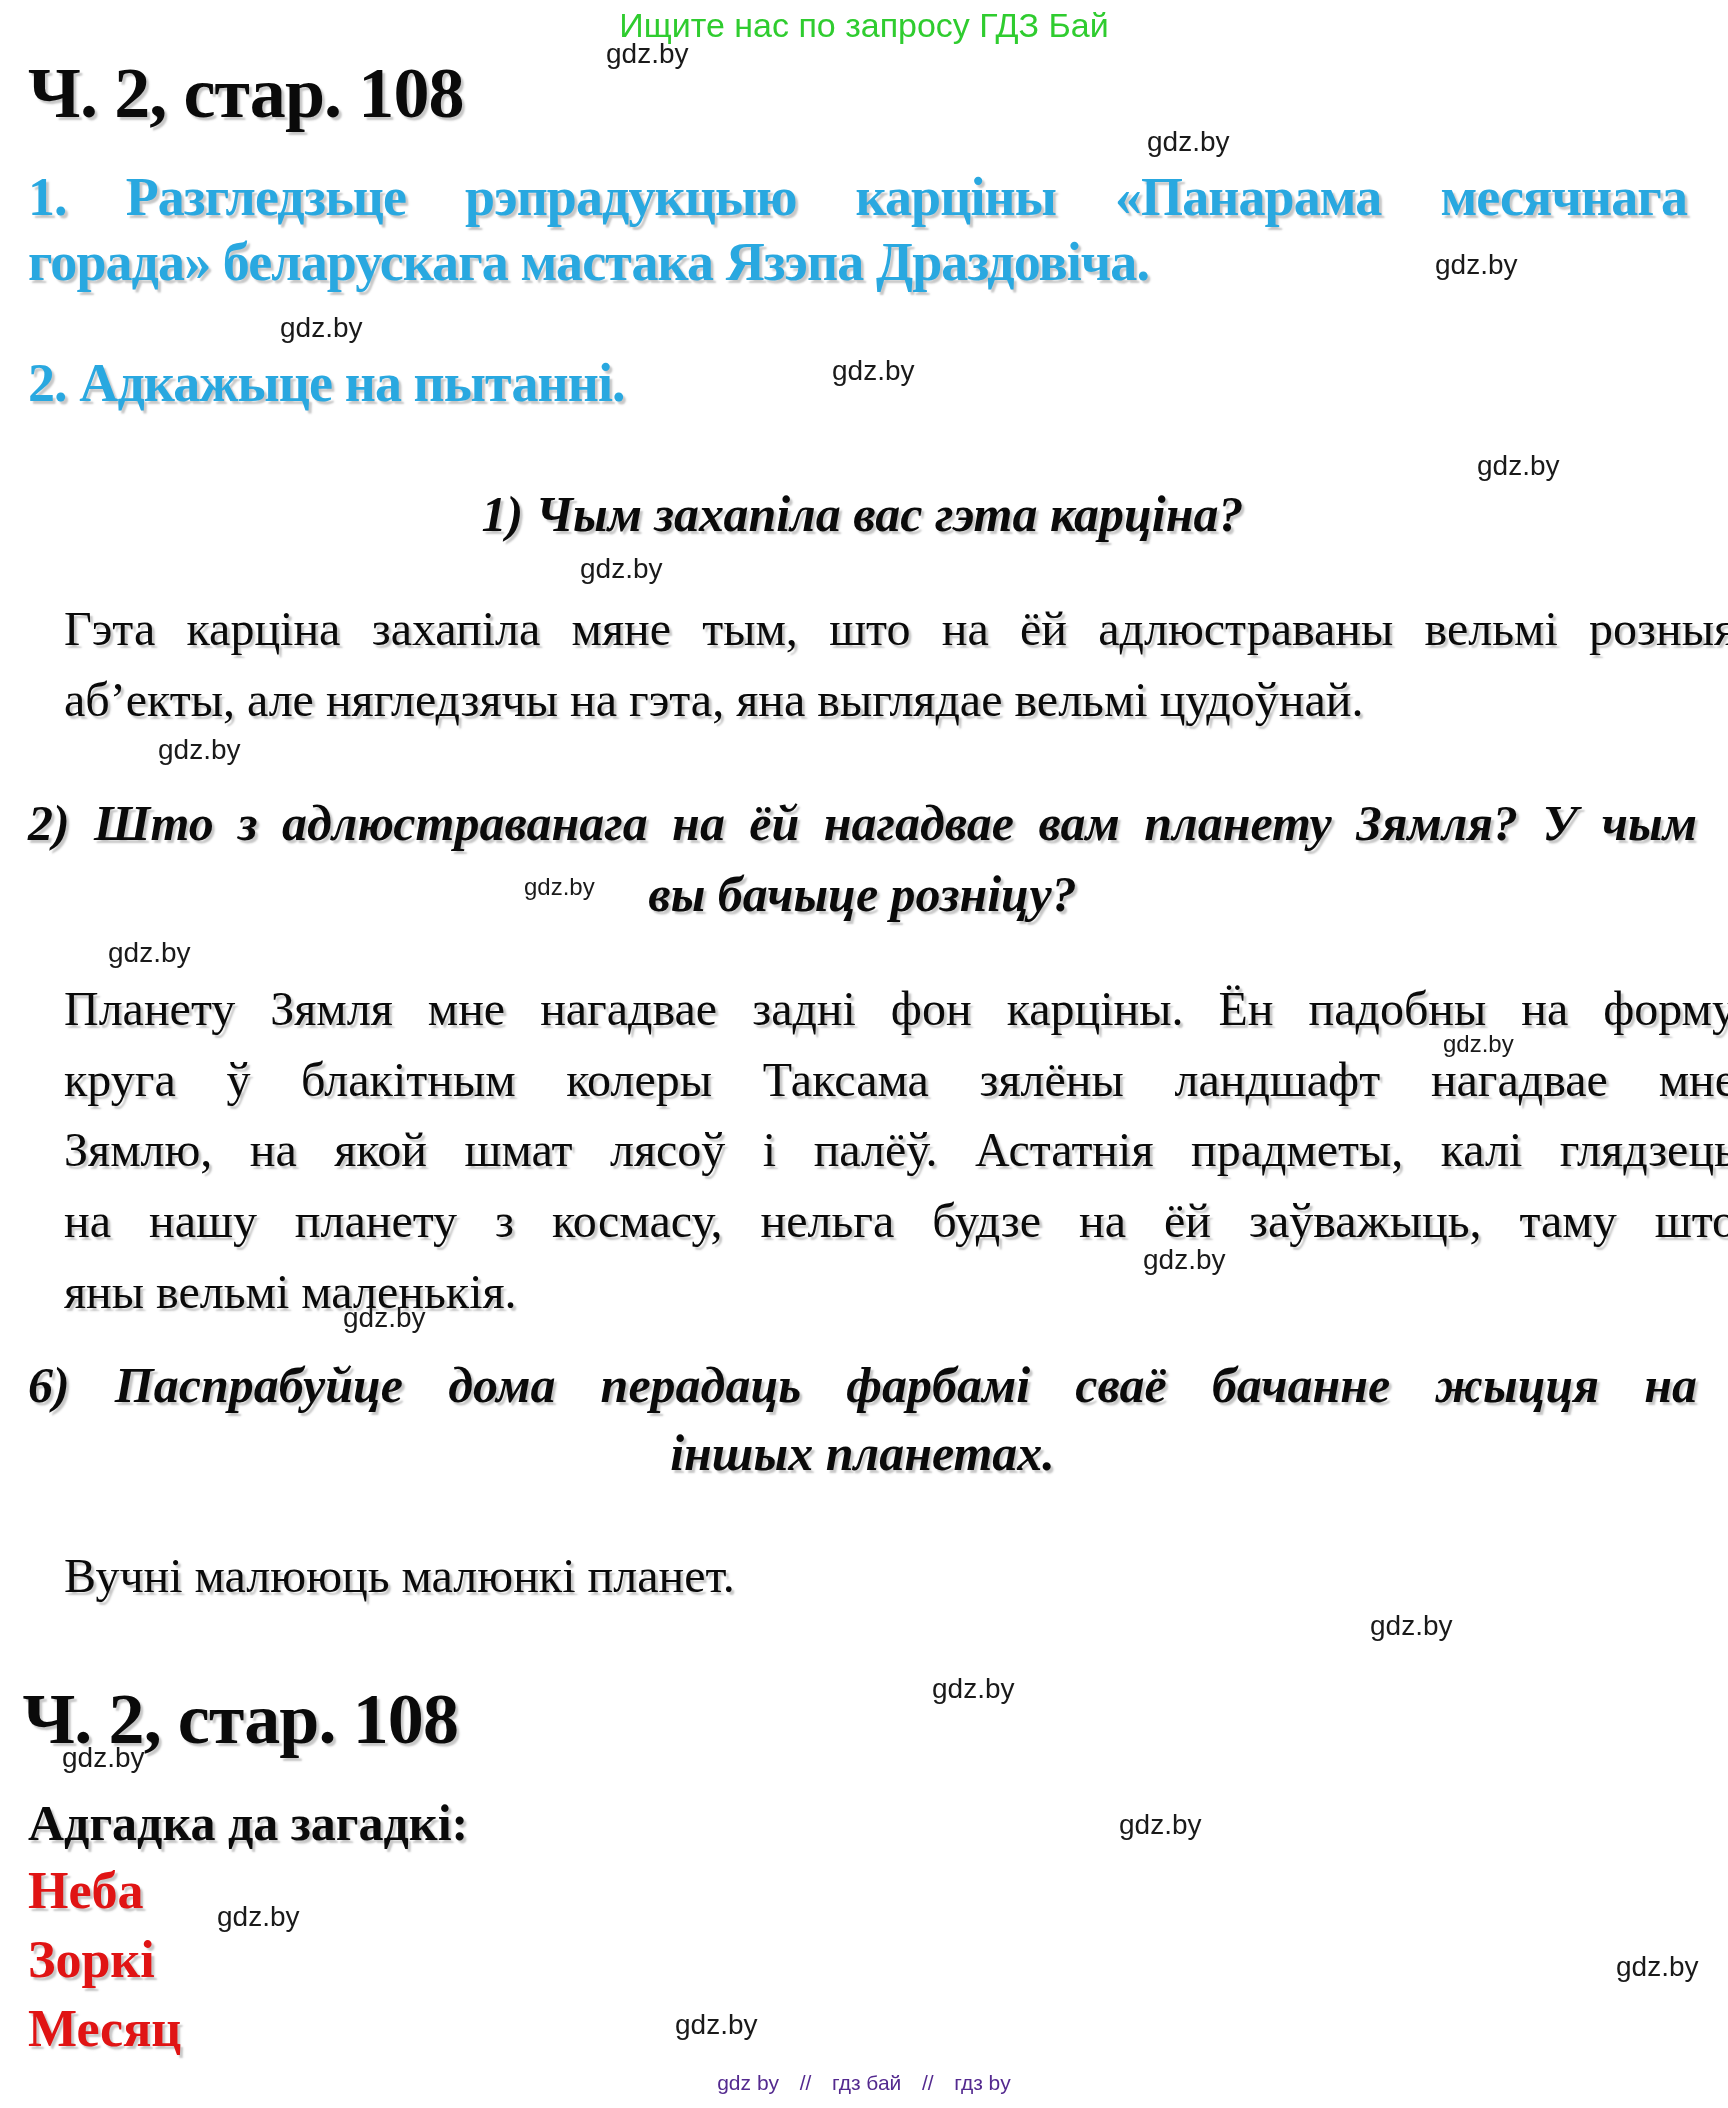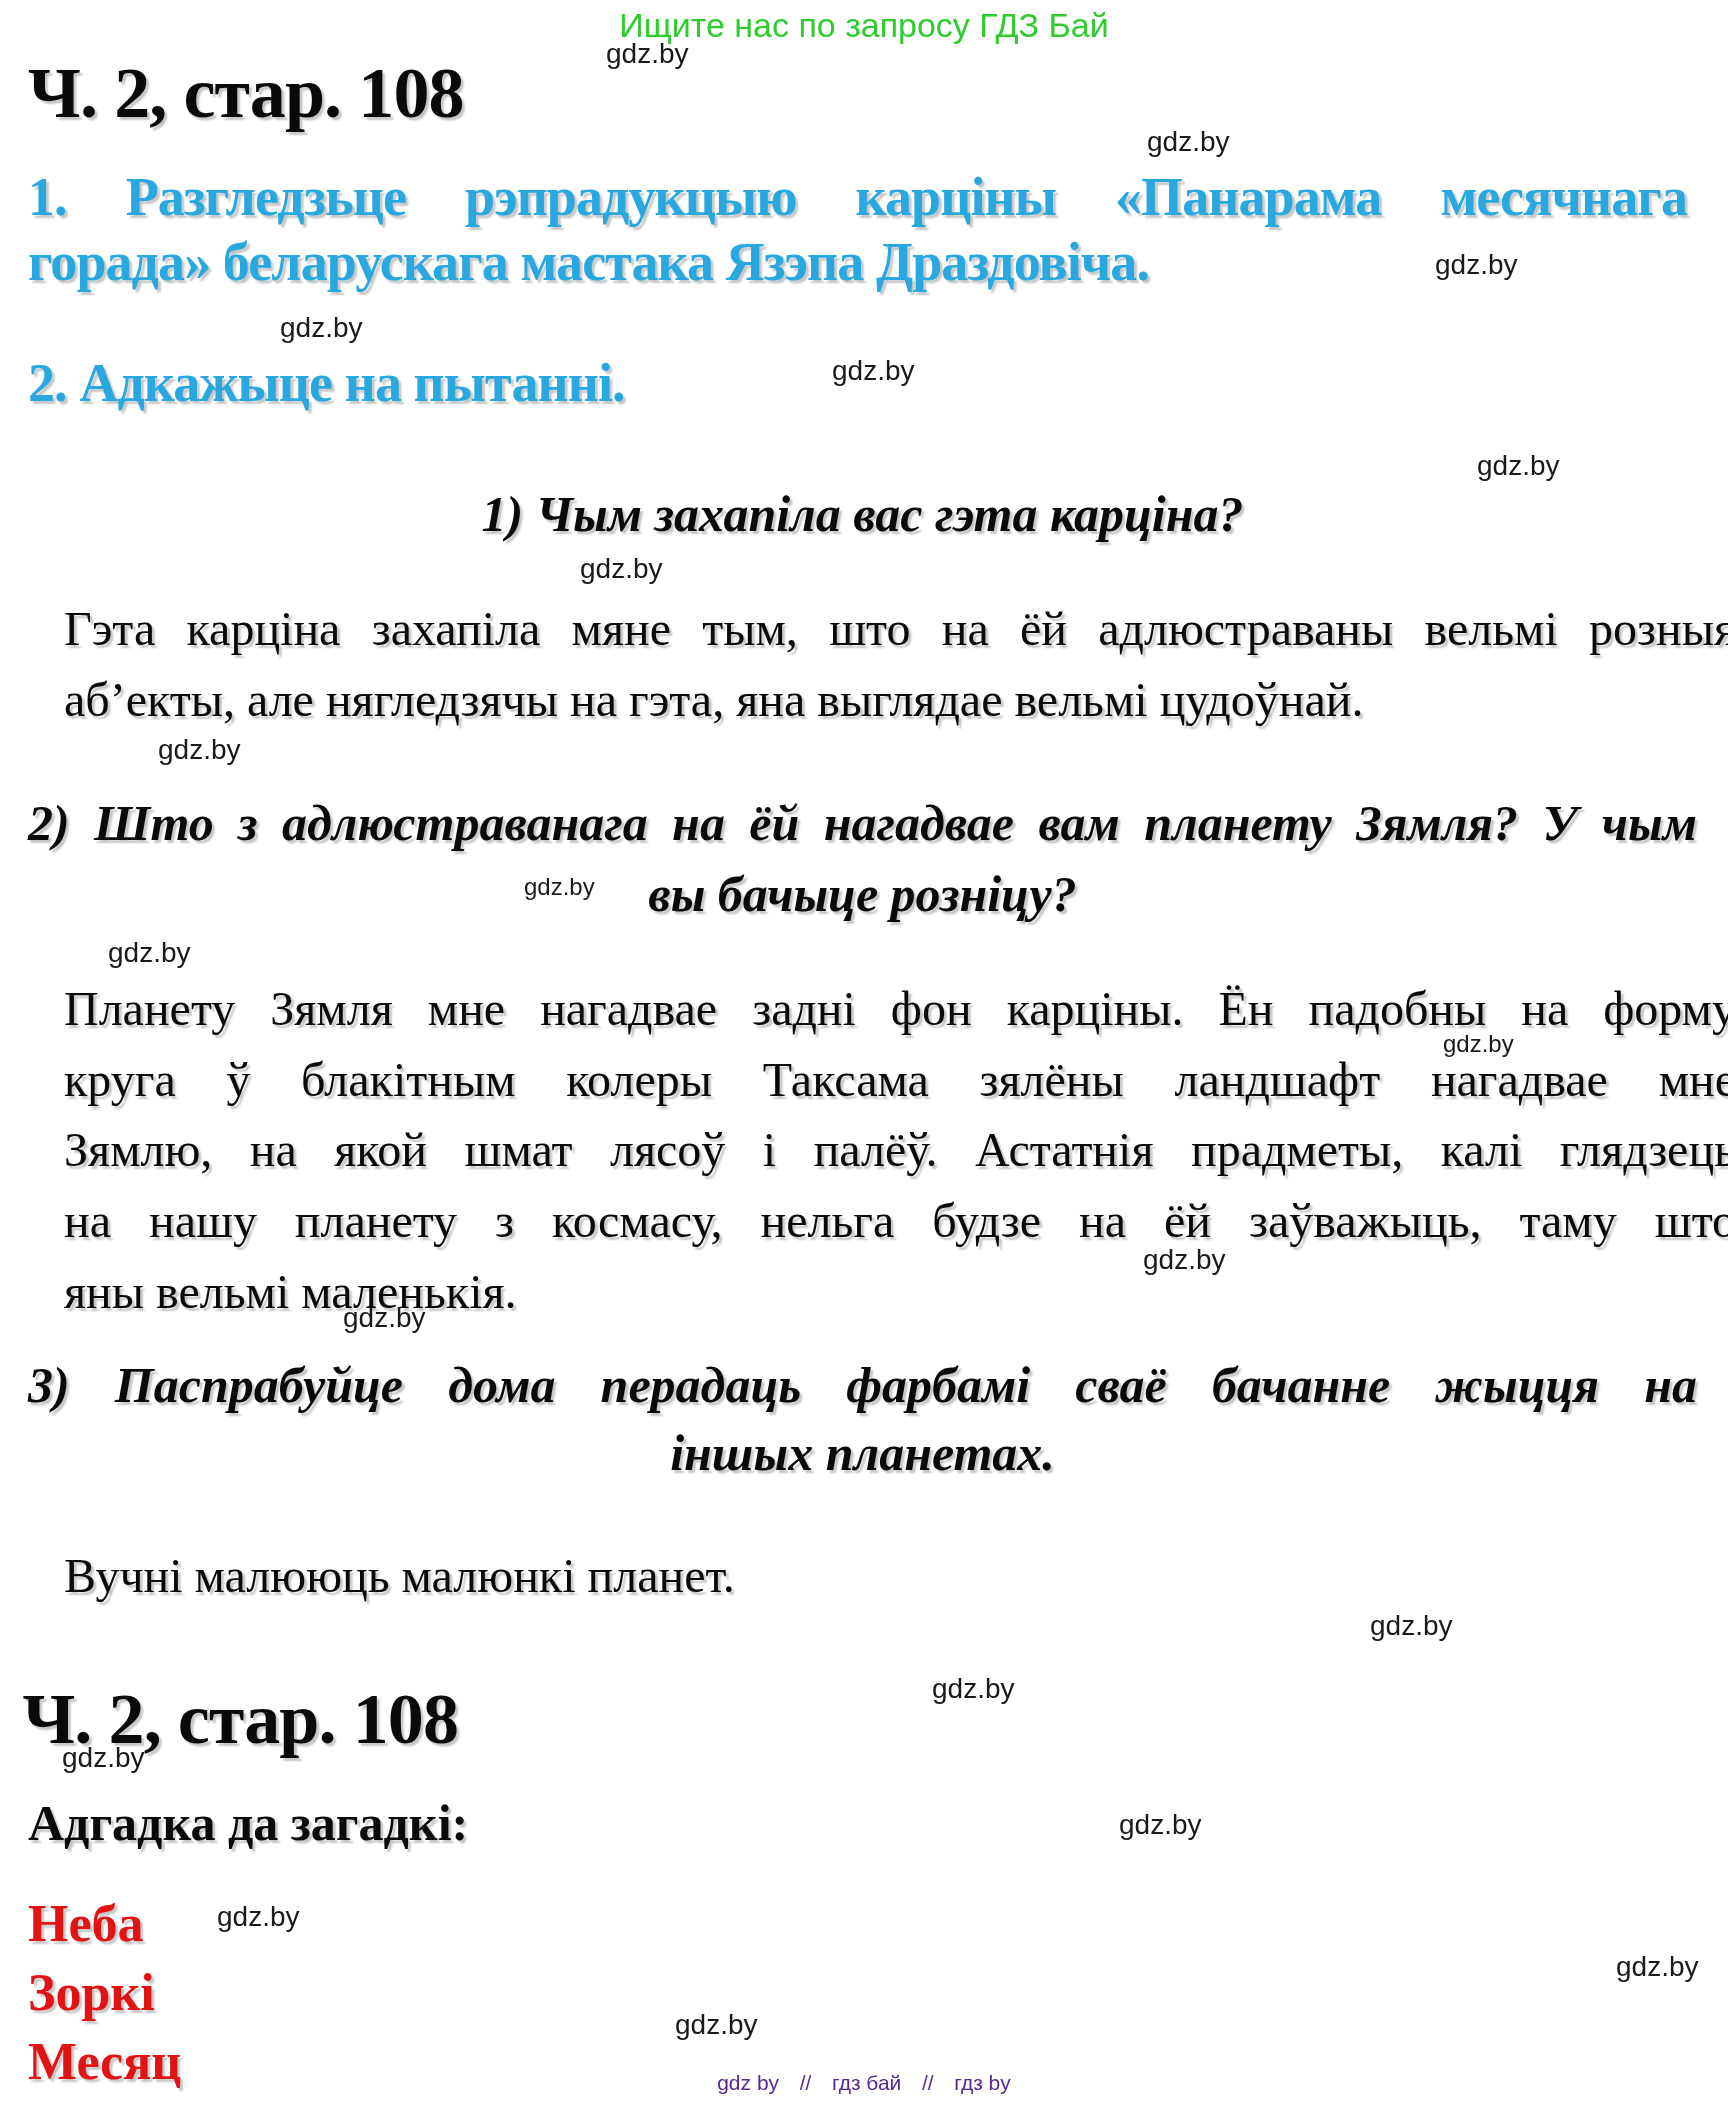--- a/index.html
+++ b/index.html
@@ -17,21 +17,21 @@
     font-family:"Liberation Sans","DejaVu Sans",sans-serif; font-size:34px; font-weight:500;
   }
   .h-serif { position:absolute; font-weight:bold; font-size:72px; letter-spacing:-0.9px; }
   .h-top { left:28px; top:52px; }
   .h-bottom { left:22.4px; top:1678px; }
 
   .blue  { width:1659px; font-weight:bold; font-size:54px; letter-spacing:-0.9px; }
   .q     { width:1669px; font-weight:bold; font-style:italic; font-size:50px;text-align:center; }
   .body  { width:1672px; font-size:48px;margin-left:36px; }
   .riddle-h { font-weight:bold; font-size:50px; }
-  .red   { font-weight:bold; font-size:52px;margin-top:33px; }
+  .red   { font-weight:bold; font-size:52px; }
 
   .footer {
     position:absolute; top:2071px; left:0; width:100%; text-align:center;
     font-family:"Liberation Sans","DejaVu Sans",sans-serif; font-size:21px;
   }
   .footer span { margin:0 10.3px; }
 
   .wm {
     position:absolute; font-family:"Liberation Sans","DejaVu Sans",sans-serif;
     color:#1a1a1a; line-height:1.1;
@@ -58,21 +58,21 @@
 
   <div class="line q jline shadow" style="top:794px">2) Што з адлюстраванага на ёй нагадвае вам планету Зямля? У чым</div>
   <div class="line q shadow" style="top:865px">вы бачыце розніцу?</div>
 
   <div class="line body jline shadow" style="top:981px">Планету Зямля мне нагадвае задні фон карціны. Ён падобны на форму</div>
   <div class="line body jline shadow" style="top:1122px">Зямлю, на якой шмат лясоў і палёў. Астатнія прадметы, калі глядзець</div>
   <div class="line body jline shadow" style="top:1052px">круга ў блакітным колеры Таксама зялёны ландшафт нагадвае мне</div>
   <div class="line body jline shadow" style="top:1193px">на нашу планету з космасу, нельга будзе на ёй заўважыць, таму што</div>
   <div class="line body shadow" style="top:1264px">яны вельмі маленькія.</div>
 
-  <div class="line q jline shadow" style="top:1356px">3) Паспрабуйце дома перадаць фарбамі сваё бачанне жыцця на</div>
+  <div class="line q jline shadow" style="top:1356px">6) Паспрабуйце дома перадаць фарбамі сваё бачанне жыцця на</div>
   <div class="line q shadow" style="top:1424px">іншых планетах.</div>
 
   <div class="line body shadow" style="top:1548px">Вучні малююць малюнкі планет.</div>
 
   <div class="h-serif h-bottom shadow">Ч. 2, стар. 108</div>
 
   <div class="line riddle-h shadow" style="top:1794px">Адгадка да загадкі:</div>
 
   <div class="line red shadow" style="top: 1861px; color: rgb(224, 20, 20);">Неба</div>
   <div class="line red shadow" style="top: 1930px; color: rgb(224, 20, 20); text-align: right;">Зоркі</div>

